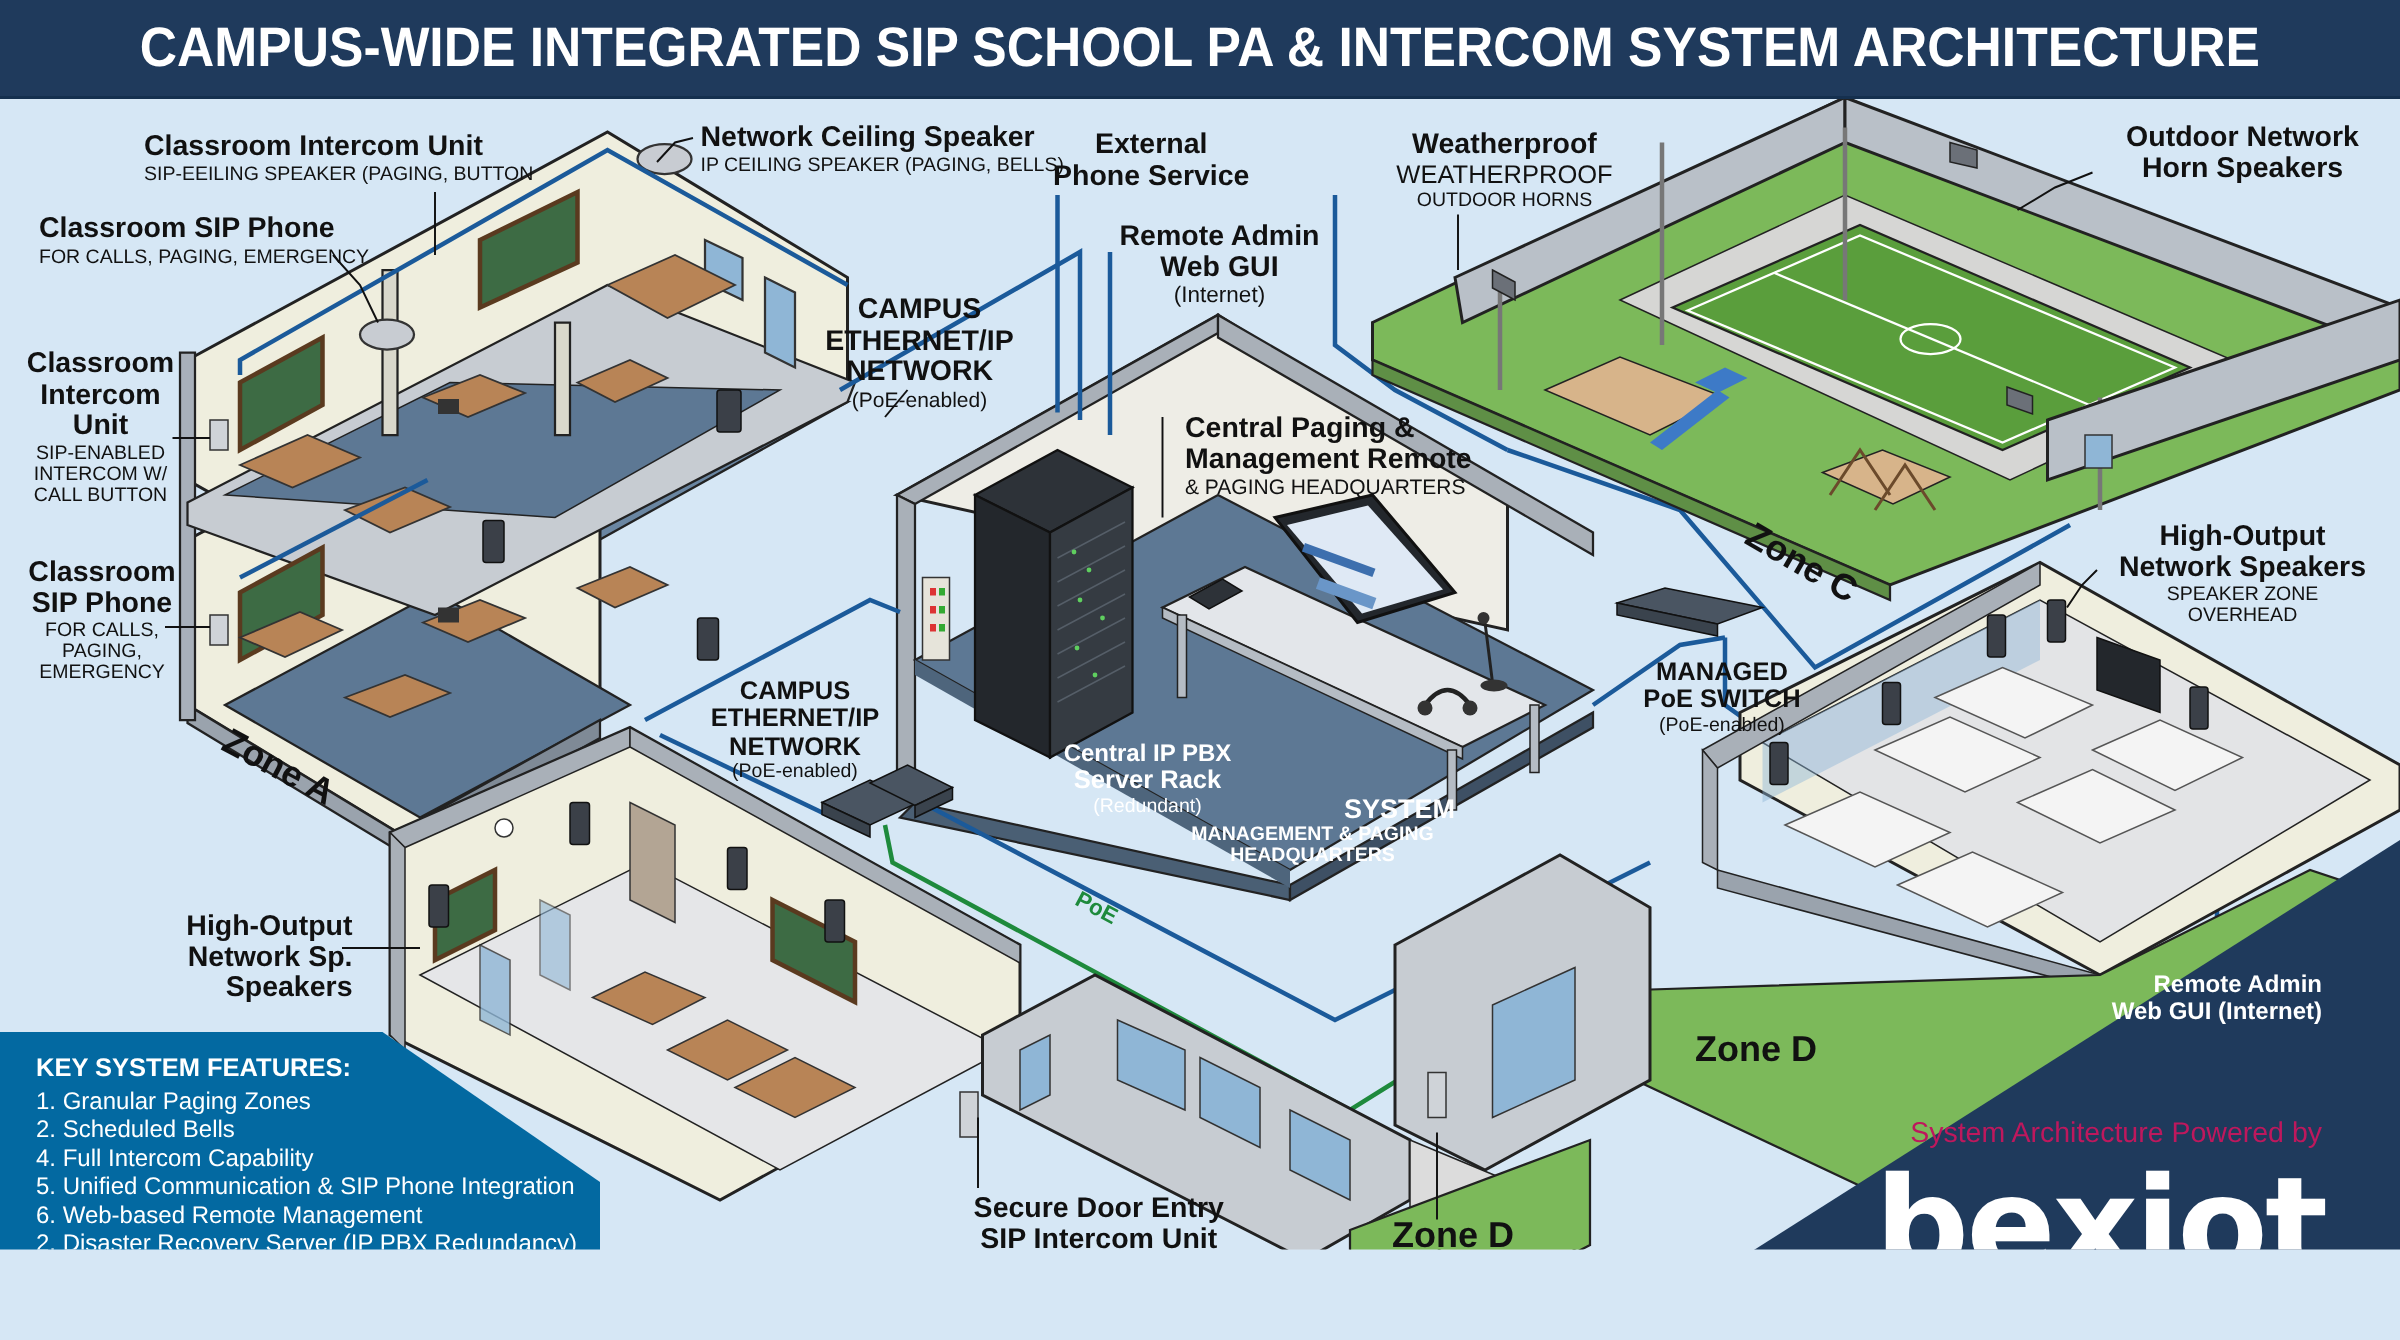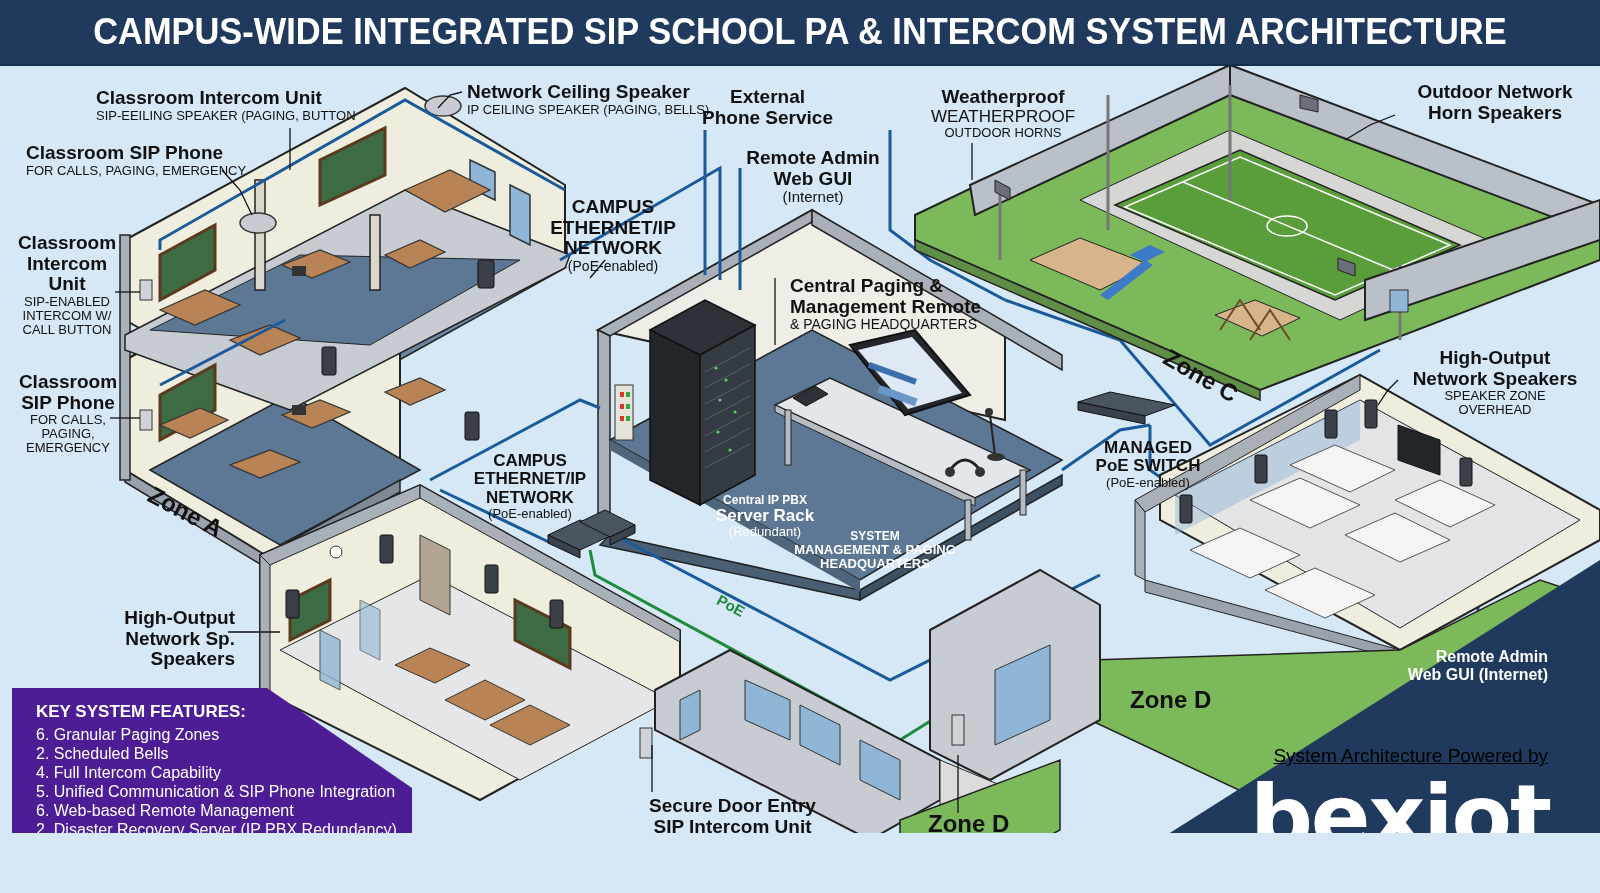--- a/index.html
+++ b/index.html
@@ -23,31 +23,31 @@
   .label { position: absolute; color: #111; line-height: 1.08; }
   .label .h { font-weight: 700; font-size: 19px; display: block; }
   .label .s { font-size: 13px; display: block; text-transform: none; }
   .label.center { text-align: center; }
   .label.right { text-align: right; }
   .label.light { color: #ffffff; }
   .zone {
     position: absolute; font-weight: 700; font-size: 24px; color: #111; white-space: nowrap;
   }
   .features {
-    position: absolute; left: 12px; top: 688px; width: 400px; height: 205px;
-    background: #4c1d95; clip-path: polygon(0 0, 255px 0, 400px 100px, 400px 205px, 0 205px);
+    position: absolute; left: 0; top: 688px; width: 400px; height: 205px;
+    background: #0369a1; clip-path: polygon(0 0, 255px 0, 400px 100px, 400px 205px, 0 205px);
     padding: 14px 0 0 24px; color: #fff;
   }
   .features .ft { font-weight: 700; font-size: 17px; margin-bottom: 3px; }
   .features .fi { font-size: 16px; line-height: 19px; white-space: nowrap; }
   .brand {
     position: absolute; right: 0; top: 560px; width: 520px; height: 333px;
     background: #1f3a5c; clip-path: polygon(520px 0, 520px 333px, 0 333px, 0 330px);
   }
-  .brand-text { position: absolute; right: 52px; top: 745px; color: #000000; font-size: 19px; white-space: nowrap; text-decoration: underline; }
+  .brand-text { position: absolute; right: 52px; top: 745px; color: #be185d; font-size: 19px; white-space: nowrap; }
   .brand-logo { position: absolute; right: 50px; top: 765px; color: #fff; font-size: 88px; font-weight: 700; letter-spacing: -2px; font-family: "DejaVu Sans", sans-serif; }
   .remote-bottom { position: absolute; right: 52px; top: 648px; color: #fff; font-weight: 700; font-size: 16px; text-align: right; line-height: 1.15; }
 </style>
 </head>
 <body>
 
 <div class="canvas">
 
   <svg class="scene" width="1600" height="893" viewBox="0 0 1600 893">
 
@@ -401,27 +401,27 @@
   </div>
 
   <div class="label center" style="left:460px; top:452px; width:140px;">
     <span class="h" style="font-size:17px;">CAMPUS</span>
     <span class="h" style="font-size:17px;">ETHERNET/IP</span>
     <span class="h" style="font-size:17px;">NETWORK</span>
     <span class="s">(PoE-enabled)</span>
   </div>
 
   <div class="label center light" style="left:690px; top:494px; width:150px;">
-    <span class="h" style="font-size:12px;">Central IP PBX</span>
+    <span class="h" style="font-size:16px;">Central IP PBX</span>
     <span class="h" style="font-size:17px;">Server Rack</span>
     <span class="s">(Redundant)</span>
   </div>
 
   <div class="label center light" style="left:780px; top:530px; width:190px;">
-    <span class="h" style="font-size:12px;">SYSTEM</span>
+    <span class="h" style="font-size:18px;text-align:right;">SYSTEM</span>
     <span class="h" style="font-size:13px;">MANAGEMENT &amp; PAGING</span>
     <span class="h" style="font-size:13px;">HEADQUARTERS</span>
   </div>
 
   <div class="label" style="left:716px; top:598px; color:#1e8a3c; font-weight:700; font-size:15px; transform:rotate(28deg);">PoE</div>
 
   <div class="label right" style="left:100px; top:608px; width:135px;">
     <span class="h">High-Output</span>
     <span class="h">Network Sp.</span>
     <span class="h">Speakers</span>
@@ -433,21 +433,21 @@
     <span class="s" style="font-size:16px;font-weight:bold;">SIP INTERCOM W/ CAMERA &amp; CALL BUTTON</span>
   </div>
 
   <div class="zone" style="left:145px; top:498px; transform:rotate(28deg);">Zone A</div>
   <div class="zone" style="left:1160px; top:362px; transform:rotate(30deg);">Zone C</div>
   <div class="zone" style="left:1130px; top:686px;">Zone D</div>
   <div class="zone" style="left:928px; top:810px;">Zone D</div>
 
   <div class="features">
     <div class="ft">KEY SYSTEM FEATURES:</div>
-    <div class="fi">6. Granular Paging Zones</div>
+    <div class="fi">1. Granular Paging Zones</div>
     <div class="fi">2. Scheduled Bells</div>
     <div class="fi">4. Full Intercom Capability</div>
     <div class="fi">5. Unified Communication &amp; SIP Phone Integration</div>
     <div class="fi">6. Web-based Remote Management</div>
     <div class="fi">2. Disaster Recovery Server (IP PBX Redundancy)</div>
   </div>
 
   <div class="brand"></div>
   <div class="remote-bottom">
     <div>Remote Admin</div>

